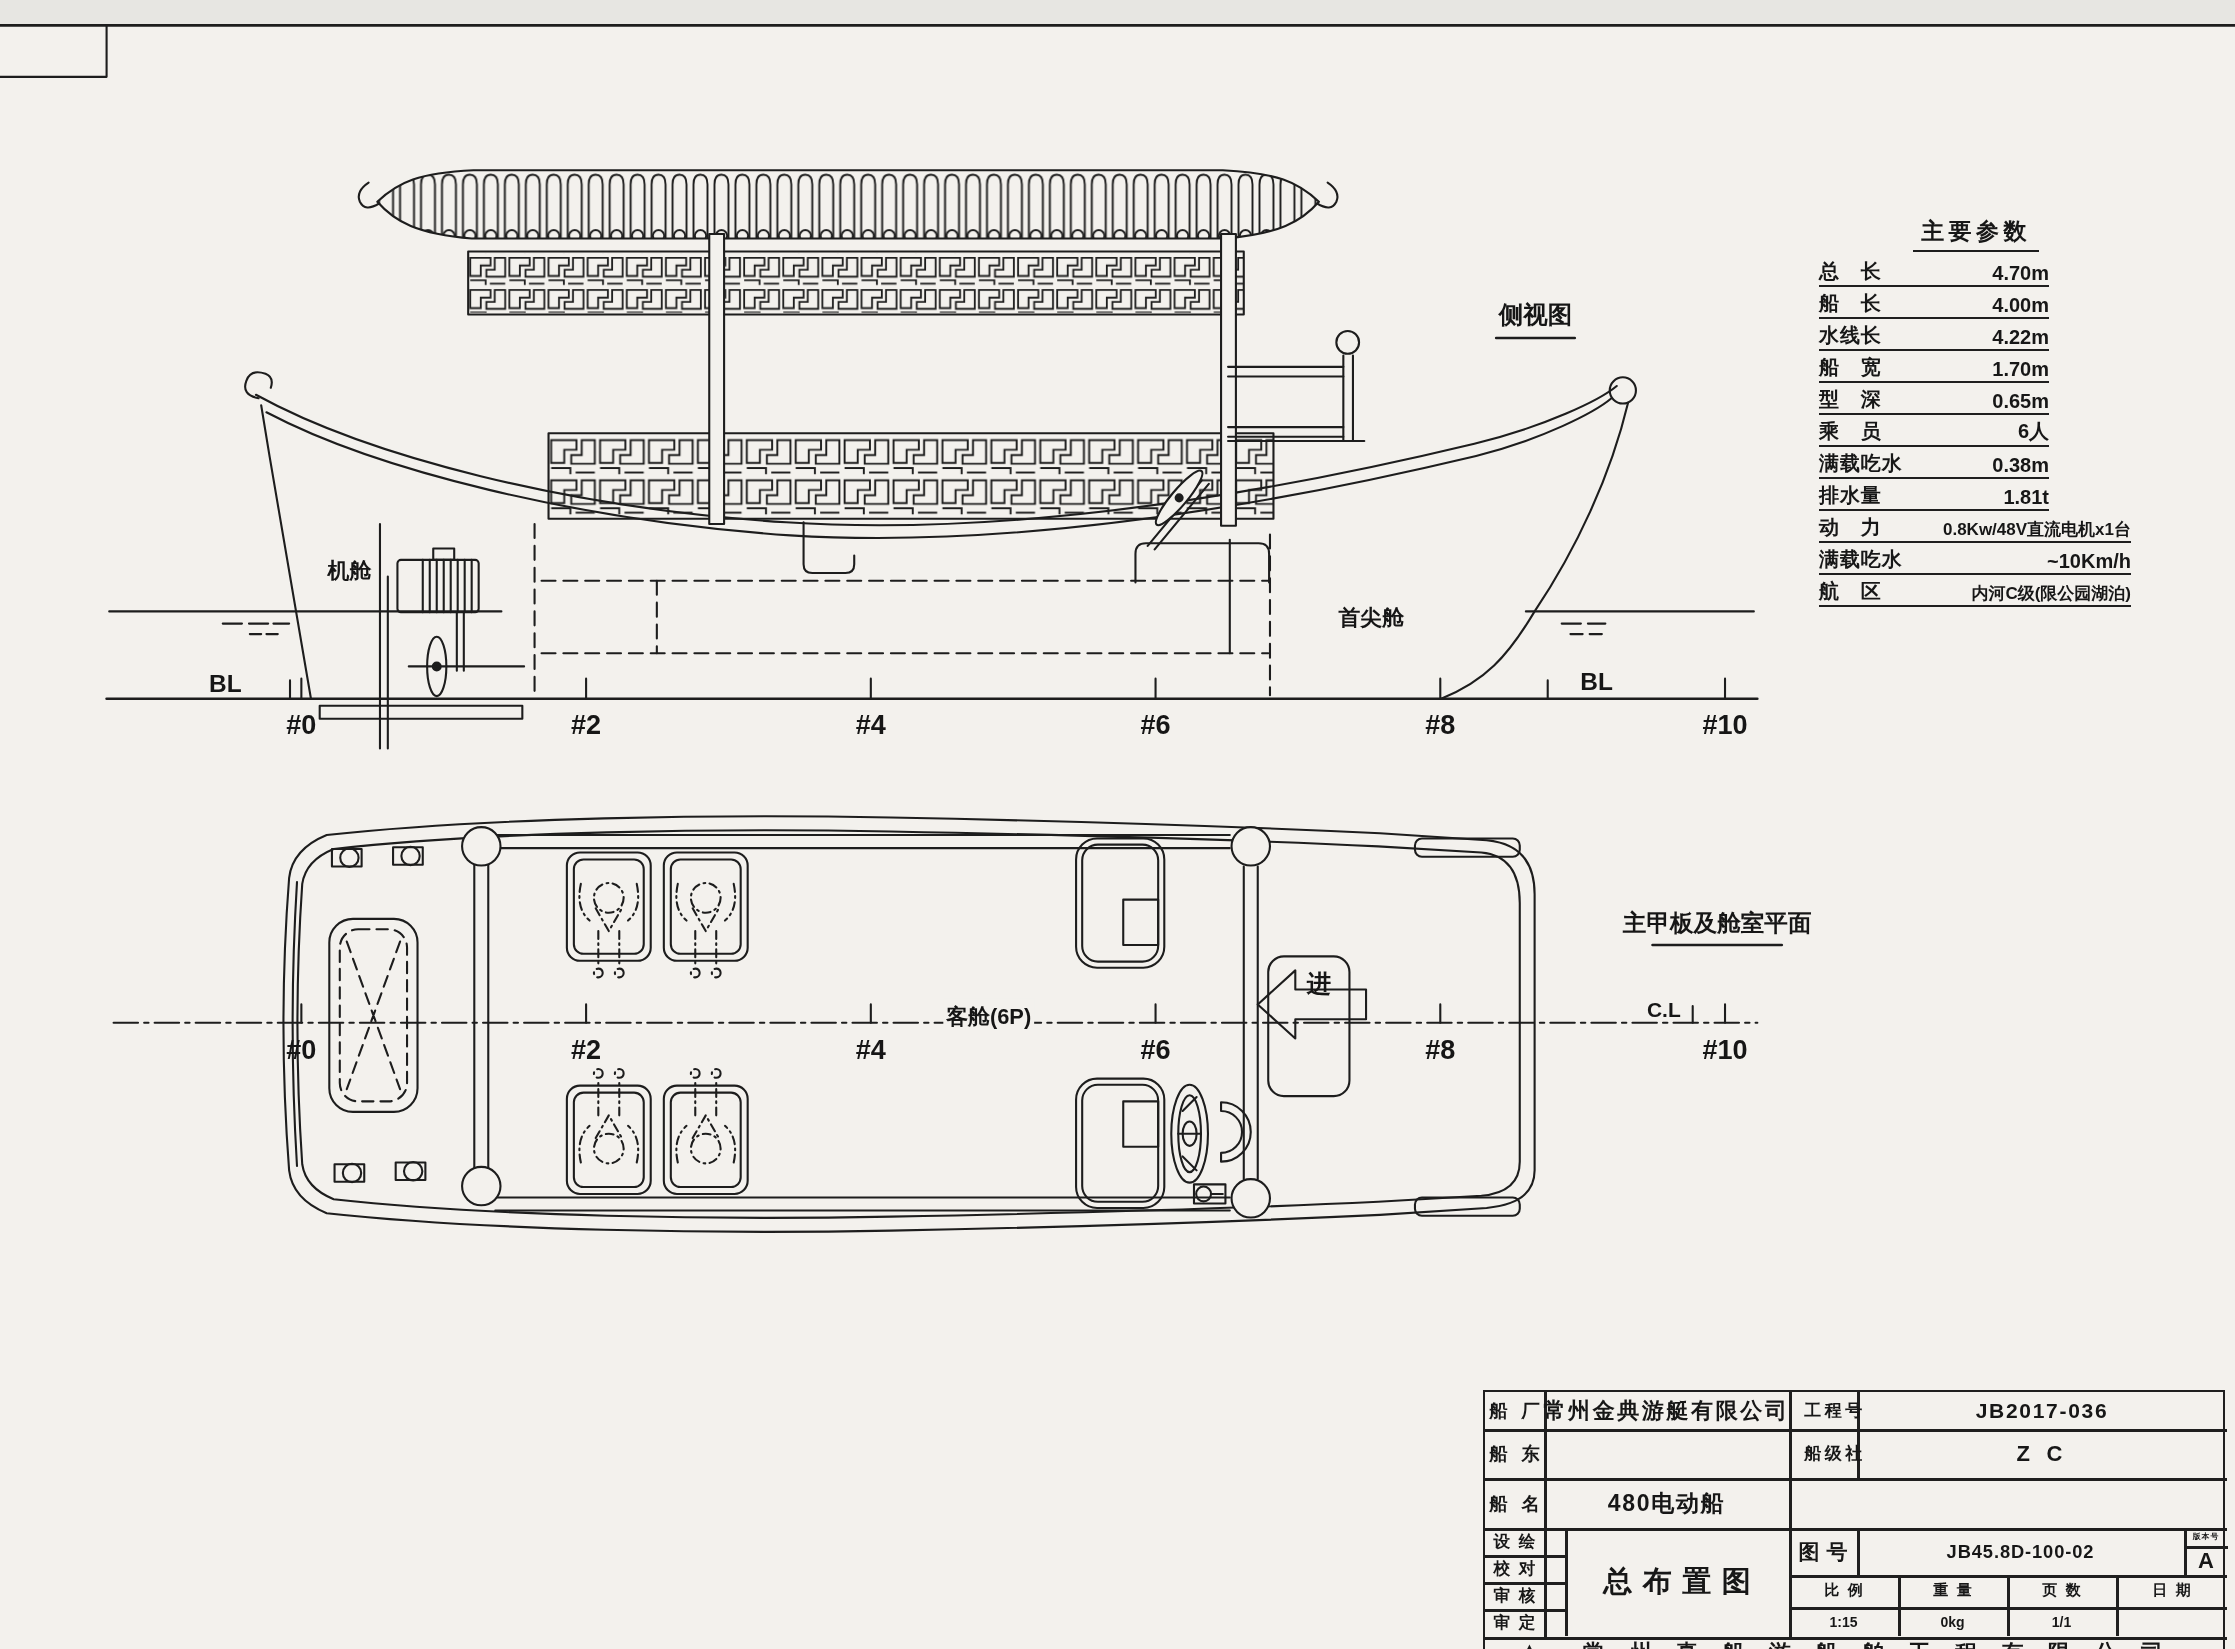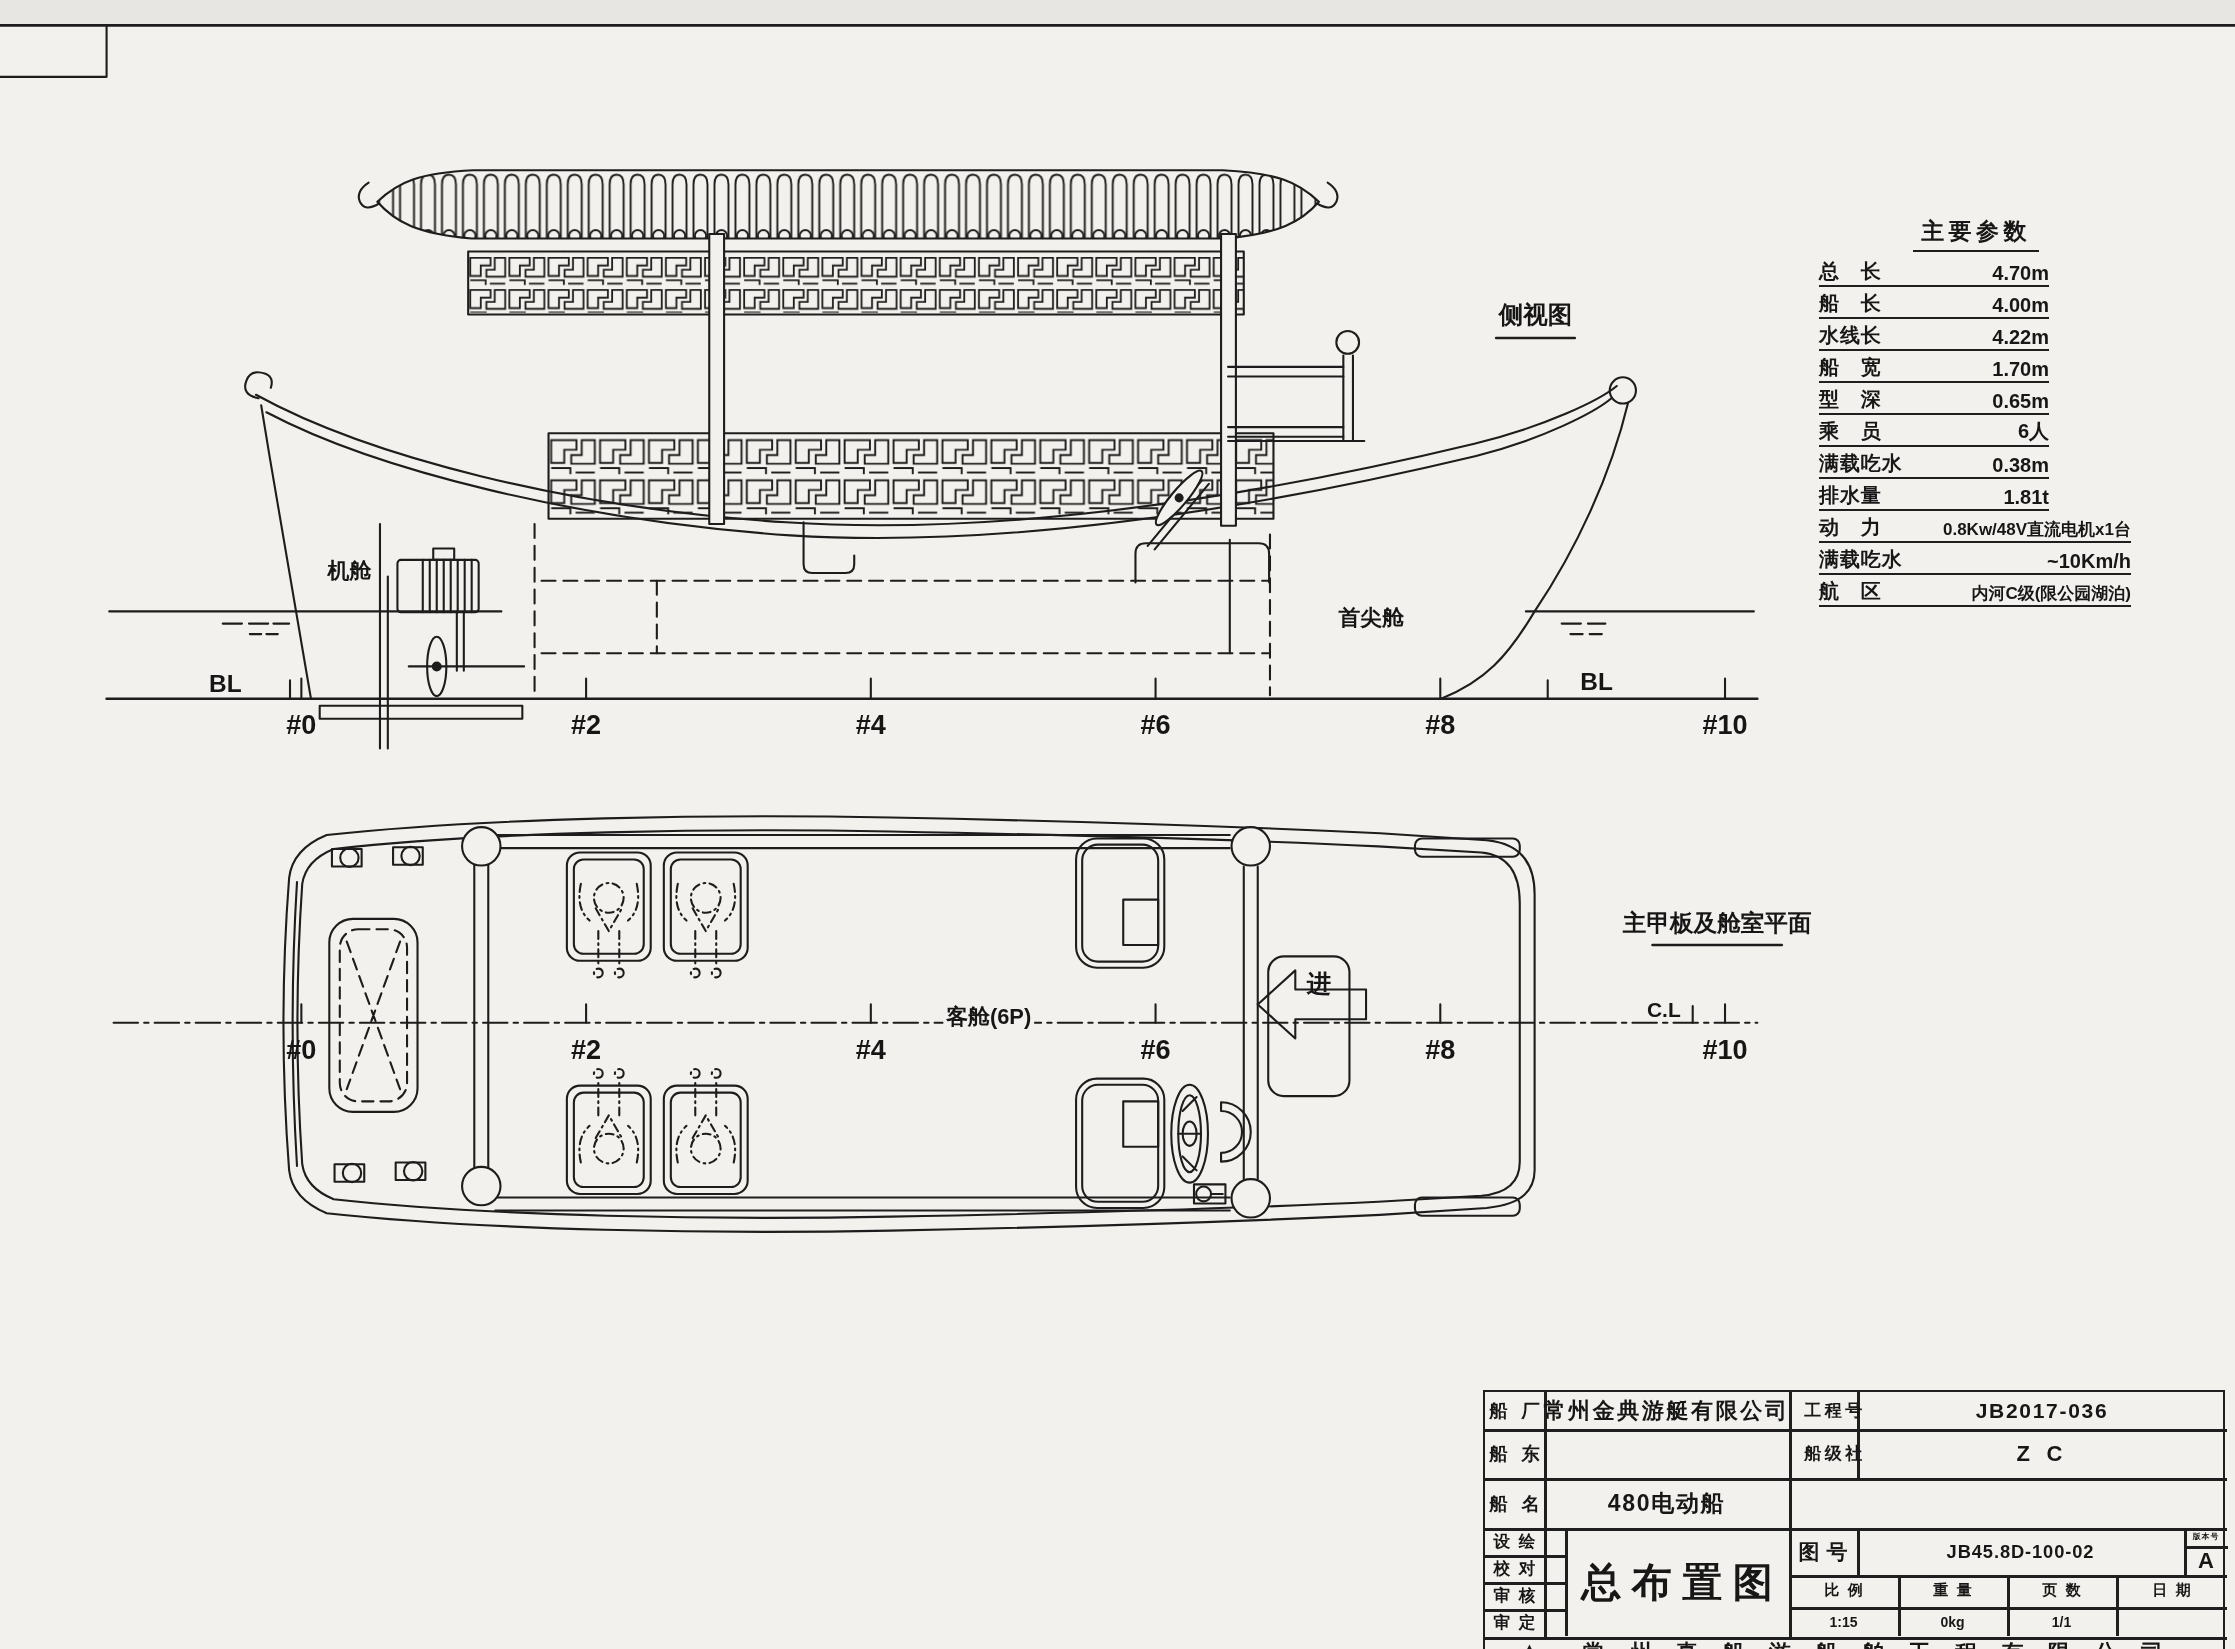--- a/index.html
+++ b/index.html
@@ -337,21 +337,21 @@
   <div class="cell lblc" style="left:0;top:37px;width:59px;height:49px">船东</div>
   <div class="cell" style="left:59px;top:37px;width:245px;height:49px"></div>
   <div class="cell lbl3" style="left:304px;top:37px;width:68px;height:49px">船级社</div>
   <div class="cell" style="left:372px;top:37px;width:370px;height:49px;font-size:22px;letter-spacing:5.2px">Z C</div>
   <div class="cell lblc" style="left:0;top:86px;width:59px;height:51px">船名</div>
   <div class="cell" style="left:59px;top:86px;width:245px;height:51px;font-size:23px;letter-spacing:1.7px">480电动船</div>
   <div class="cell" style="left:0;top:136px;width:59px;height:27px;letter-spacing:8.7px;text-indent:8.7px;font-size:16.6px">设绘</div>
   <div class="cell" style="left:0;top:163px;width:59px;height:27px;letter-spacing:8.7px;text-indent:8.7px;font-size:16.6px">校对</div>
   <div class="cell" style="left:0;top:190px;width:59px;height:27px;letter-spacing:8.7px;text-indent:8.7px;font-size:16.6px">审核</div>
   <div class="cell" style="left:0;top:217px;width:59px;height:27px;letter-spacing:8.7px;text-indent:8.7px;font-size:16.6px">审定</div>
-  <div class="cell" style="left:80px;top:136px;width:224px;height:108px;font-size:40px;letter-spacing:10.5px;text-indent:10.5px">总布置图</div>
+  <div class="cell" style="left:80px;top:136px;width:224px;height:108px;font-size:29px;letter-spacing:10.5px;text-indent:10.5px">总布置图</div>
   <div class="cell" style="left:304px;top:136px;width:68px;height:47px;font-size:21px;letter-spacing:7px;text-indent:7px">图号</div>
   <div class="cell" style="left:372px;top:136px;width:327px;height:47px;font-size:18.3px;letter-spacing:0.9px">JB45.8D-100-02</div>
   <div class="cell" style="left:699px;top:136px;width:44px;height:17.5px;font-size:7.9px;letter-spacing:0.9px">版本号</div>
   <div class="cell" style="left:699px;top:154px;width:44px;height:30px;font-size:22px">A</div>
   <div class="cell" style="left:304px;top:183px;width:109px;height:31px;font-size:15px;letter-spacing:8.7px;text-indent:8.7px">比例</div>
   <div class="cell" style="left:413px;top:183px;width:109px;height:31px;font-size:15px;letter-spacing:8.7px;text-indent:8.7px">重量</div>
   <div class="cell" style="left:522px;top:183px;width:109px;height:31px;font-size:15px;letter-spacing:8.7px;text-indent:8.7px">页数</div>
   <div class="cell" style="left:631px;top:183px;width:111px;height:31px;font-size:15px;letter-spacing:8.7px;text-indent:8.7px">日期</div>
   <div class="cell" style="left:304px;top:215px;width:109px;height:30px;font-size:14px">1:15</div>
   <div class="cell" style="left:413px;top:215px;width:109px;height:30px;font-size:14px">0kg</div>

